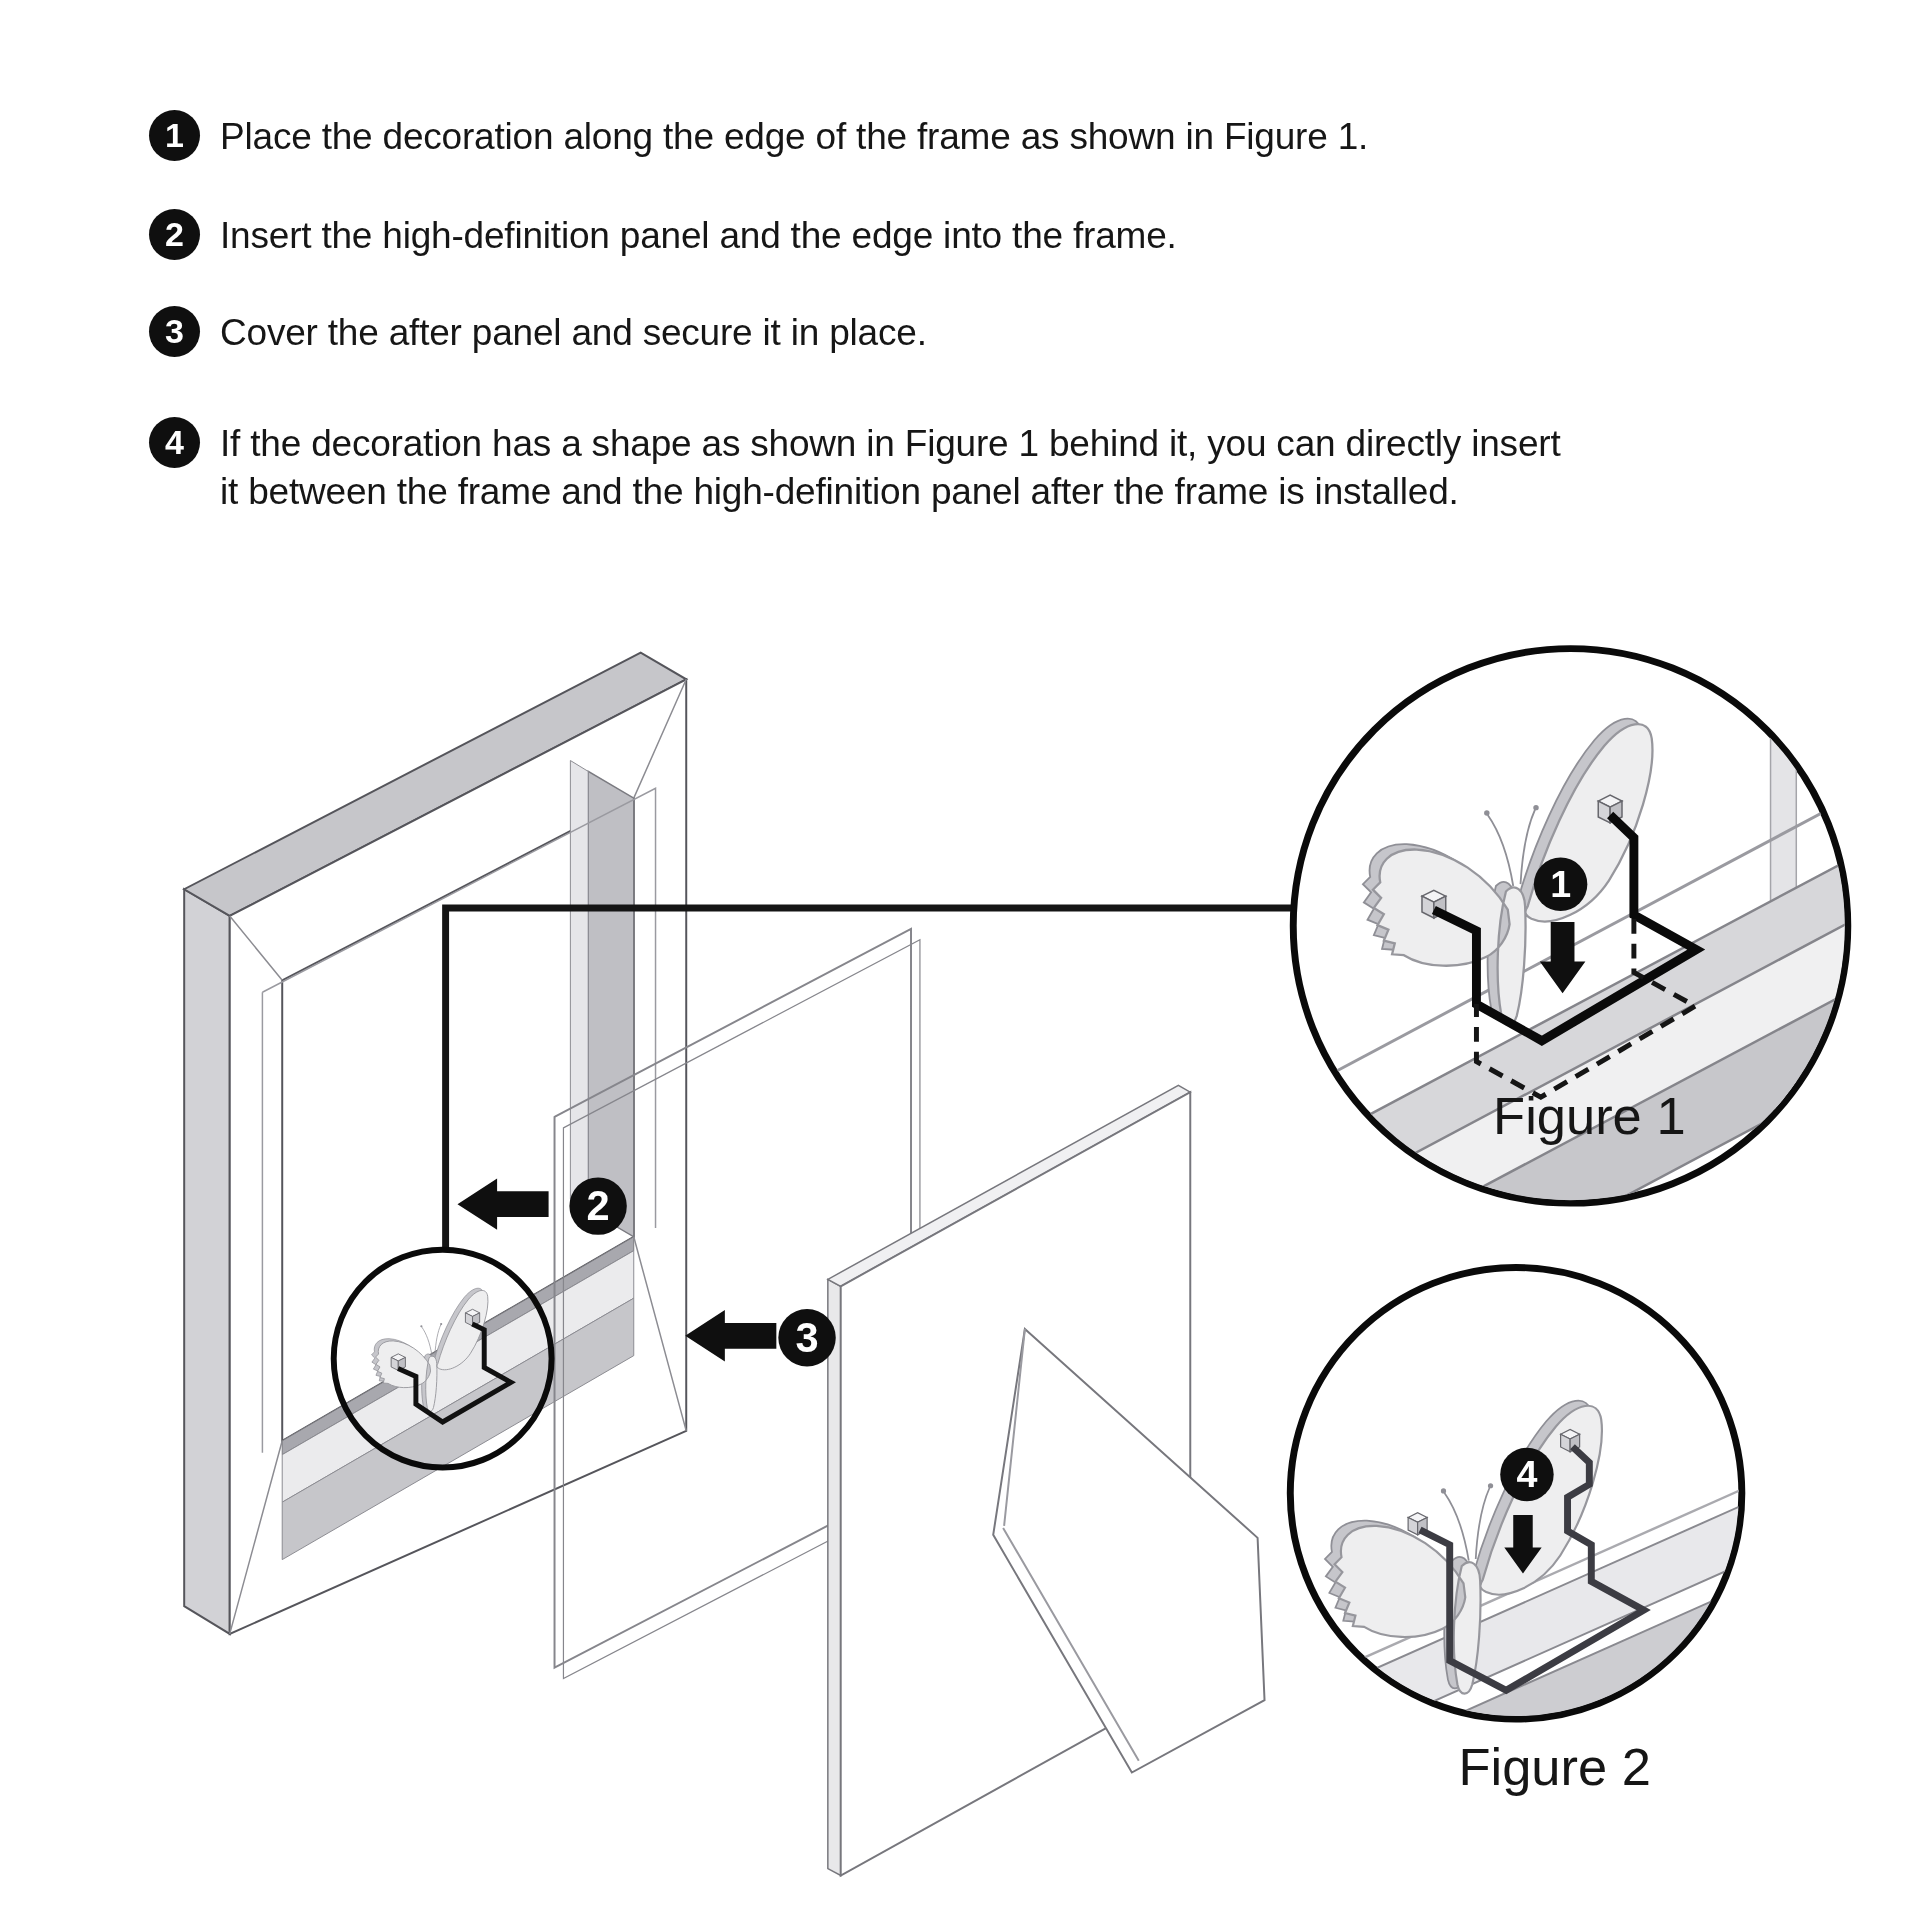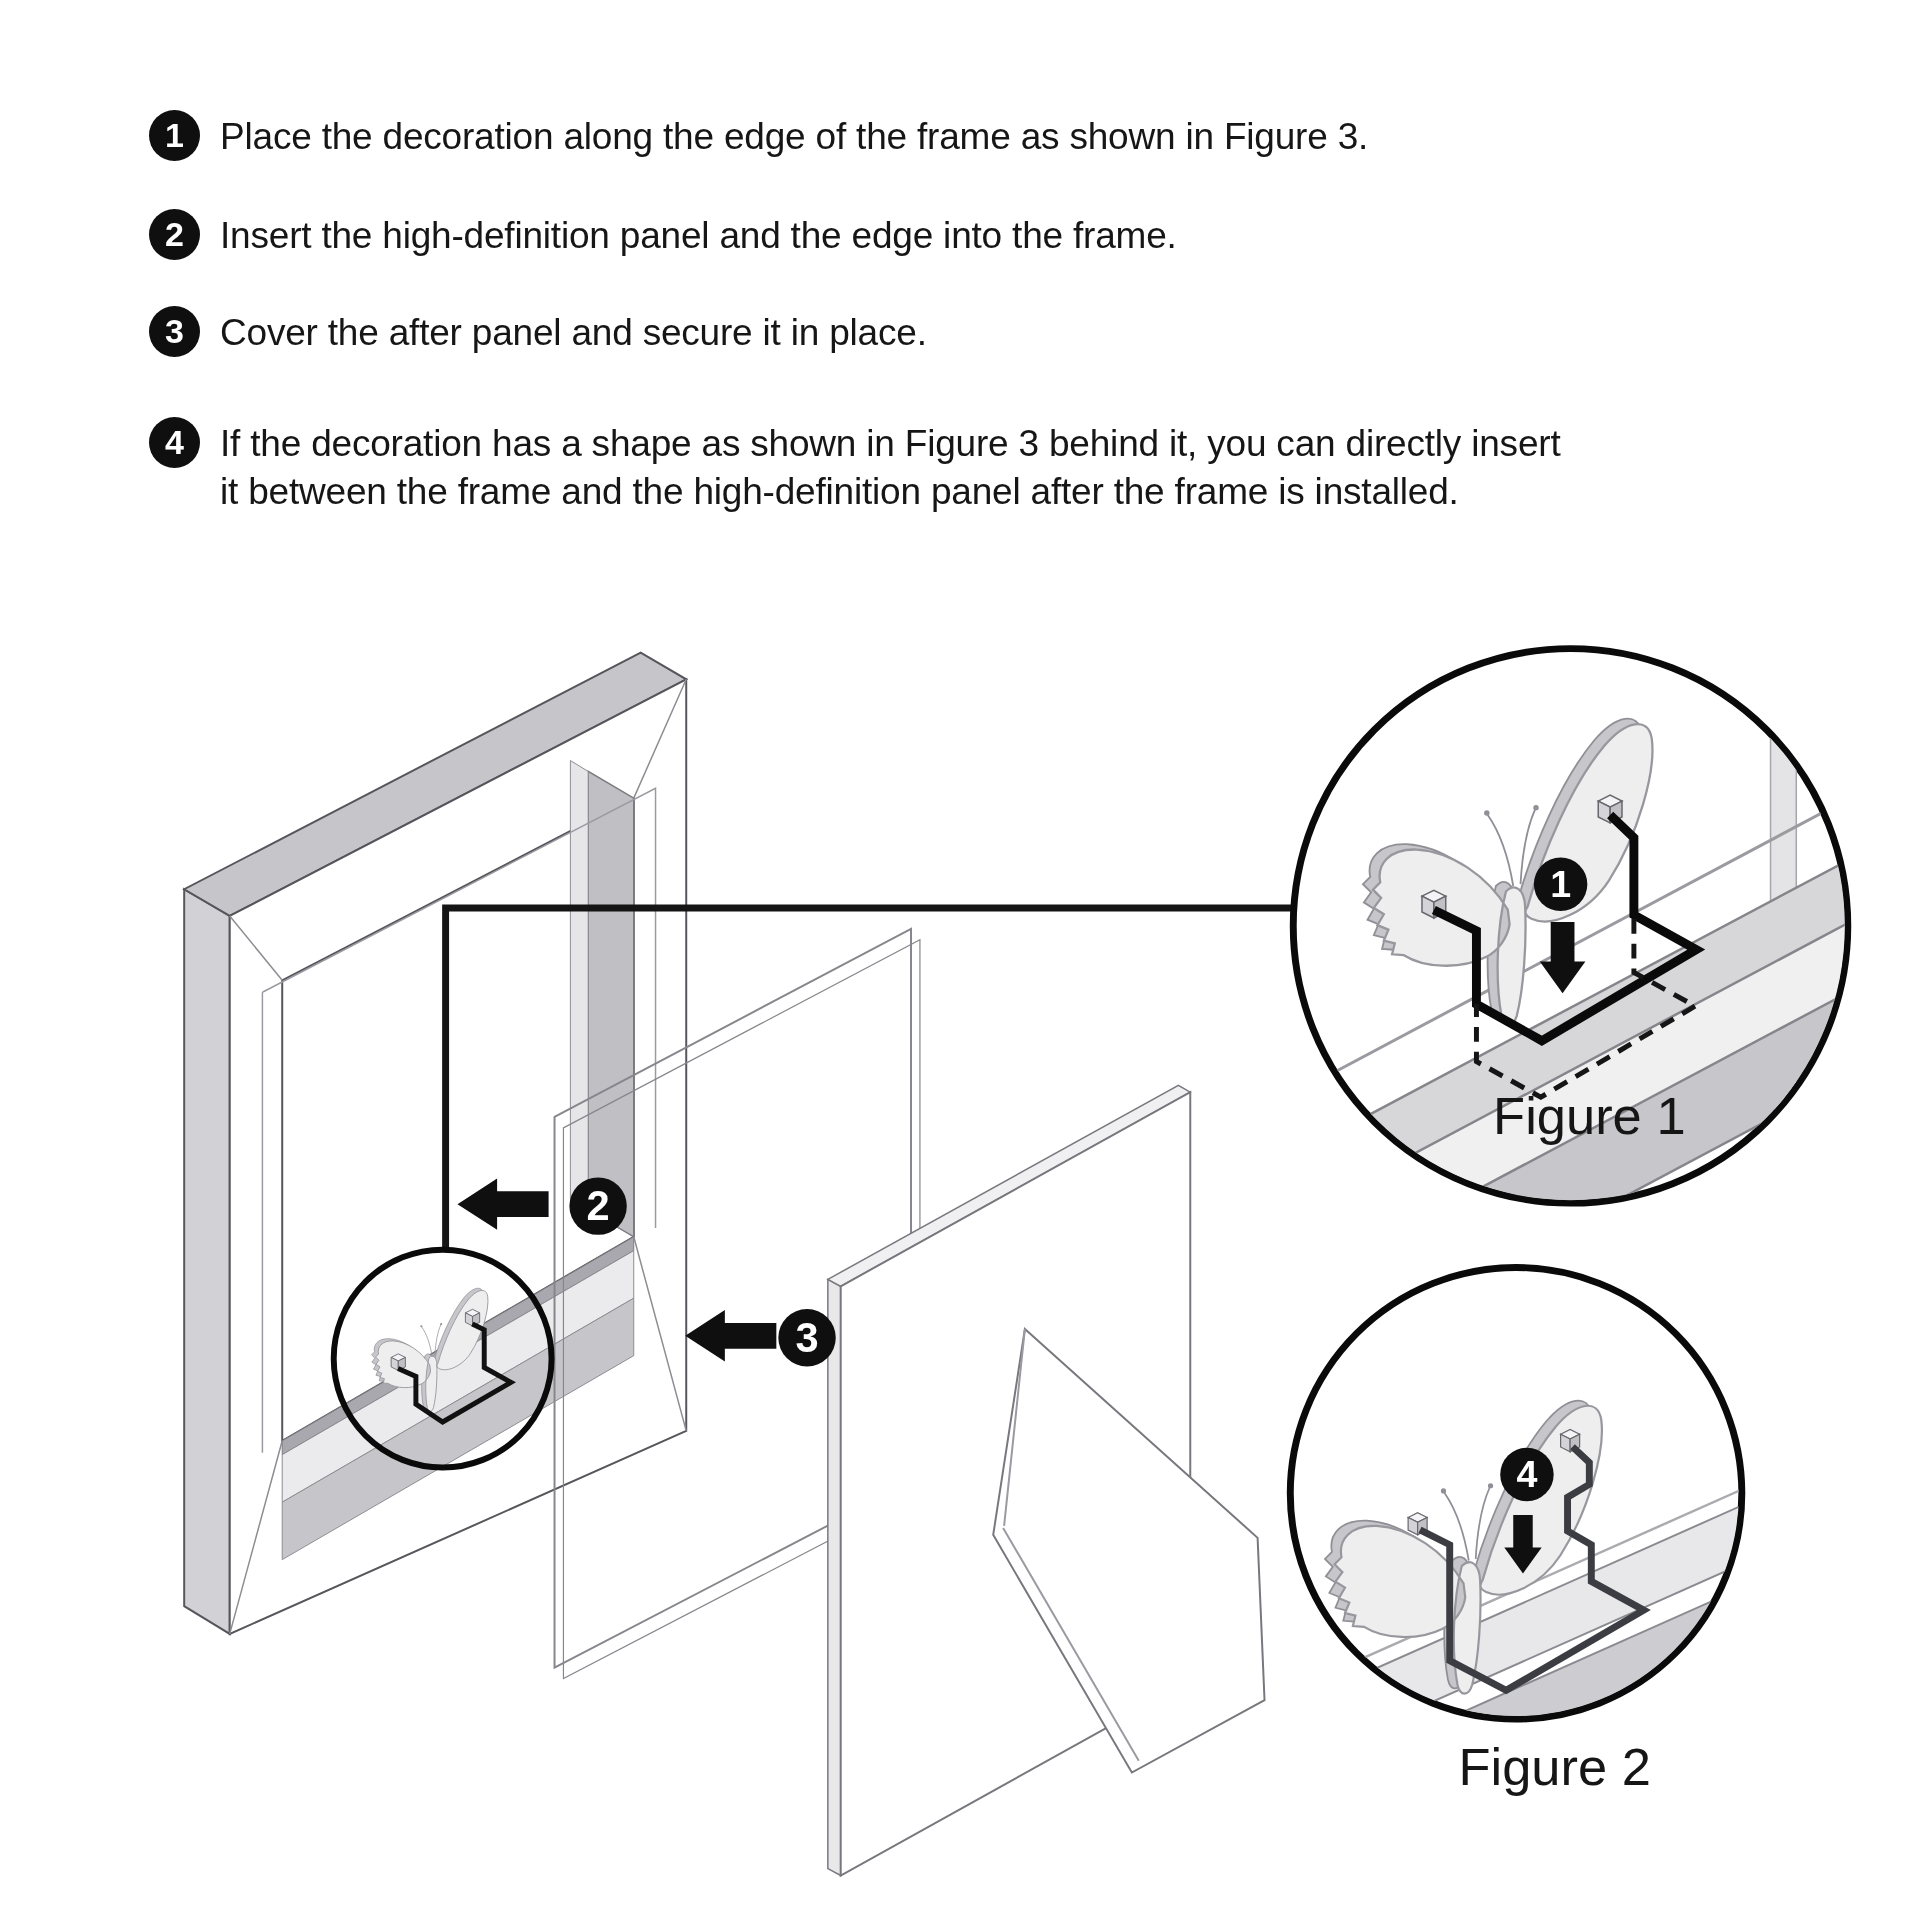--- a/index.html
+++ b/index.html
@@ -24,39 +24,39 @@
   .fig-label{font-size:53px;fill:#161616;}
   .badge-num{fill:#ffffff;font-weight:bold;text-anchor:middle;}
 </style>
 </head>
 <body>
 
 <div class="step" style="top:113px">
   <div class="badge">
       <span>1</span>
     </div>
-  <div class="step-text w-wide">Place the decoration along the edge of the frame as shown in Figure 3.</div>
+  <div class="step-text w-wide">Place the decoration along the edge of the frame as shown in Figure 1.</div>
 </div>
 <div class="step" style="top:212px">
   <div class="badge">
       <span>2</span>
     </div>
   <div class="step-text w-wide">Insert the high-definition panel and the edge into the frame.</div>
 </div>
 <div class="step" style="top:309px">
   <div class="badge">
       <span>3</span>
     </div>
   <div class="step-text w-wide">Cover the after panel and secure it in place.</div>
 </div>
 <div class="step" style="top:420px">
   <div class="badge">
       <span>4</span>
     </div>
-  <div class="step-text w-step4">If the decoration has a shape as shown in Figure 3 behind it, you can directly insert it between the frame and the high-definition panel after the frame is installed.</div>
+  <div class="step-text w-step4">If the decoration has a shape as shown in Figure 1 behind it, you can directly insert it between the frame and the high-definition panel after the frame is installed.</div>
 </div>
 
 <svg id="diagram" width="1927" height="1927" viewBox="0 0 1946 1946">
   <defs>
     <path id="bflyP" d="
       M 14,-62 C 30,-120 62,-195 98,-238 C 122,-266 146,-270 150,-246
       C 155,-210 135,-140 103,-90 C 80,-55 40,-38 18,-48 C 10,-52 10,-56 14,-62 Z
       M -8,-58 C -30,-95 -70,-122 -108,-124 C -138,-125 -152,-108 -148,-88
       L -156,-80 L -147,-71 L -155,-60 L -144,-53 L -151,-41 L -139,-36
       L -144,-24 L -132,-21 L -135,-9 L -122,-8

